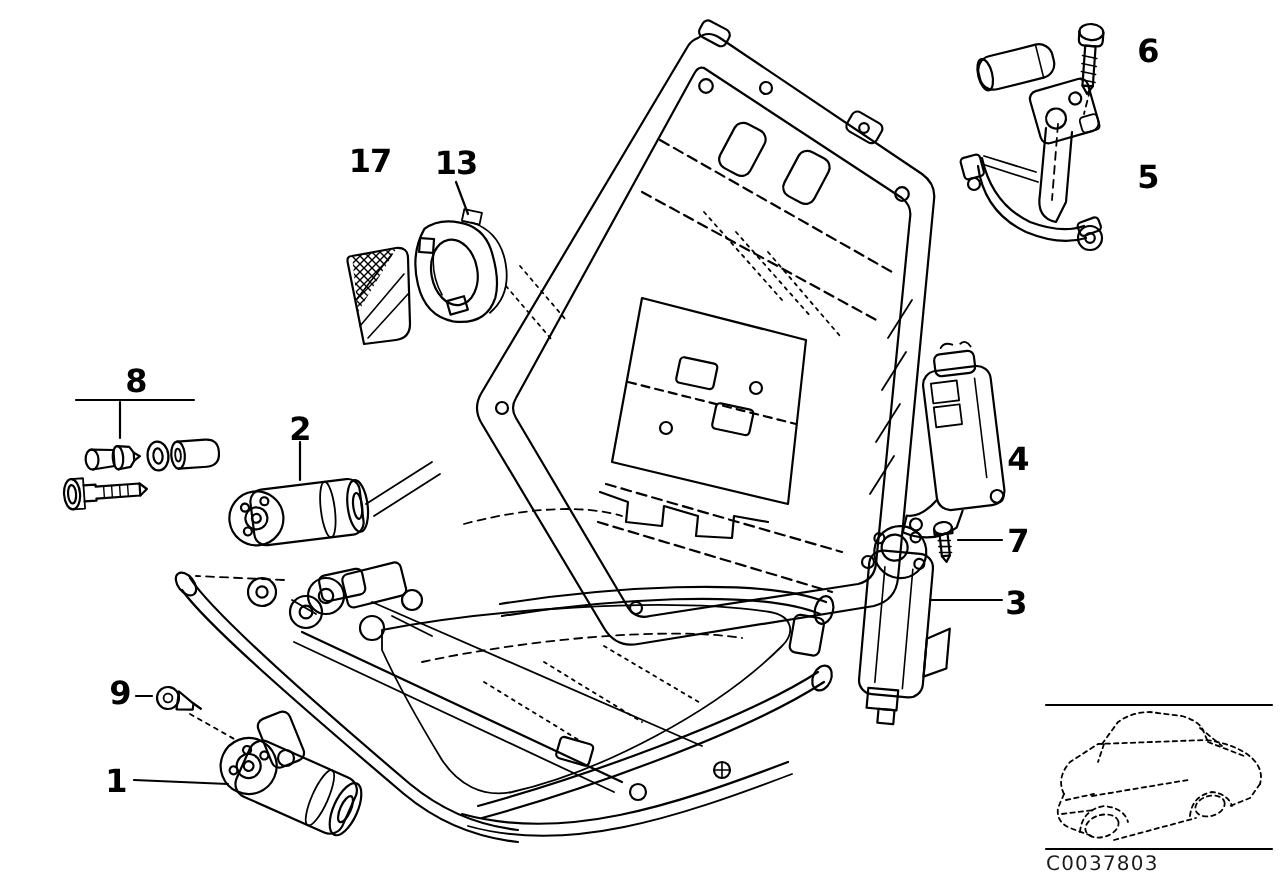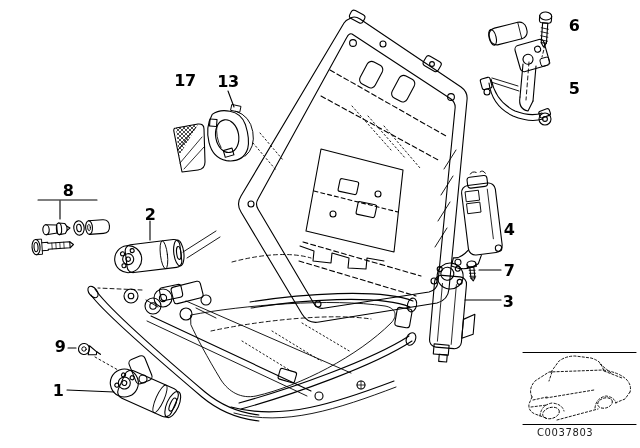--- a/index.html
+++ b/index.html
@@ -2,21 +2,21 @@
 <html><head>
 <meta charset="utf-8">
 <style>
   html,body{margin:0;padding:0;background:#ffffff;}
   .stage{position:relative;width:640px;height:448px;background:#ffffff;overflow:hidden;
          font-family:"DejaVu Sans",sans-serif;}
   .stage svg{position:absolute;left:0;top:0;}
   .callout{position:absolute;transform:translate(-50%,-50%);
            font:bold 16px "DejaVu Sans",sans-serif;color:#000;line-height:1;
            letter-spacing:-0.5px;cursor:pointer;user-select:none;}
-  .diagram-code{position:absolute;left:537px;top:427px;height:13px;
+  .diagram-code{position:absolute;left:523px;top:427px;height:13px;
                 font:10px "DejaVu Sans",sans-serif;letter-spacing:0.6px;color:#1a1a1a;}
 </style>
 </head>
 <body>
 
 <div class="stage">
 
 <svg width="640" height="448" viewBox="0 0 640 448">
 <defs>
   <pattern id="xh" width="4" height="4" patternUnits="userSpaceOnUse">

